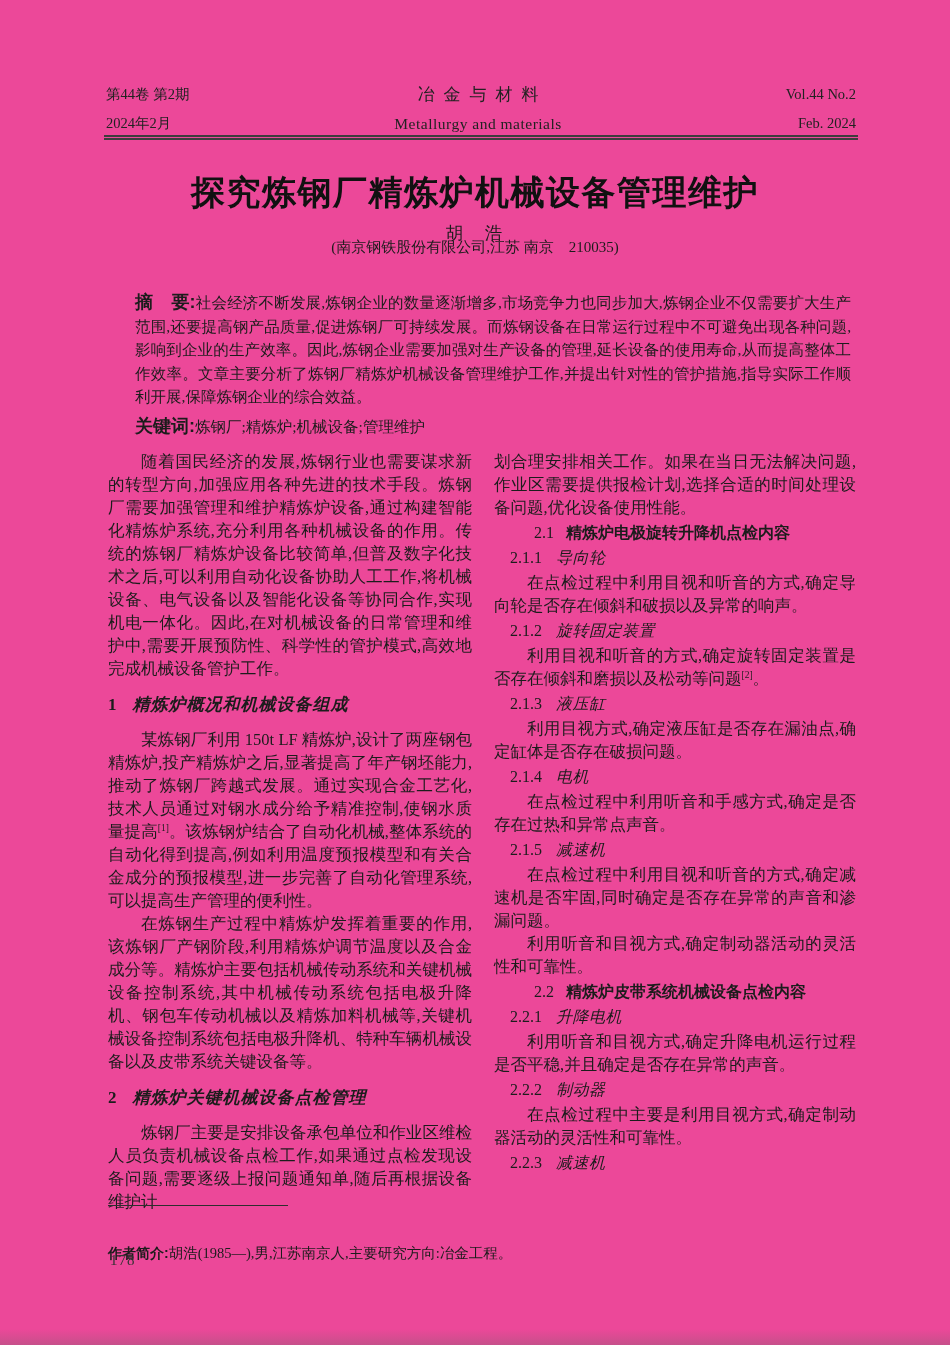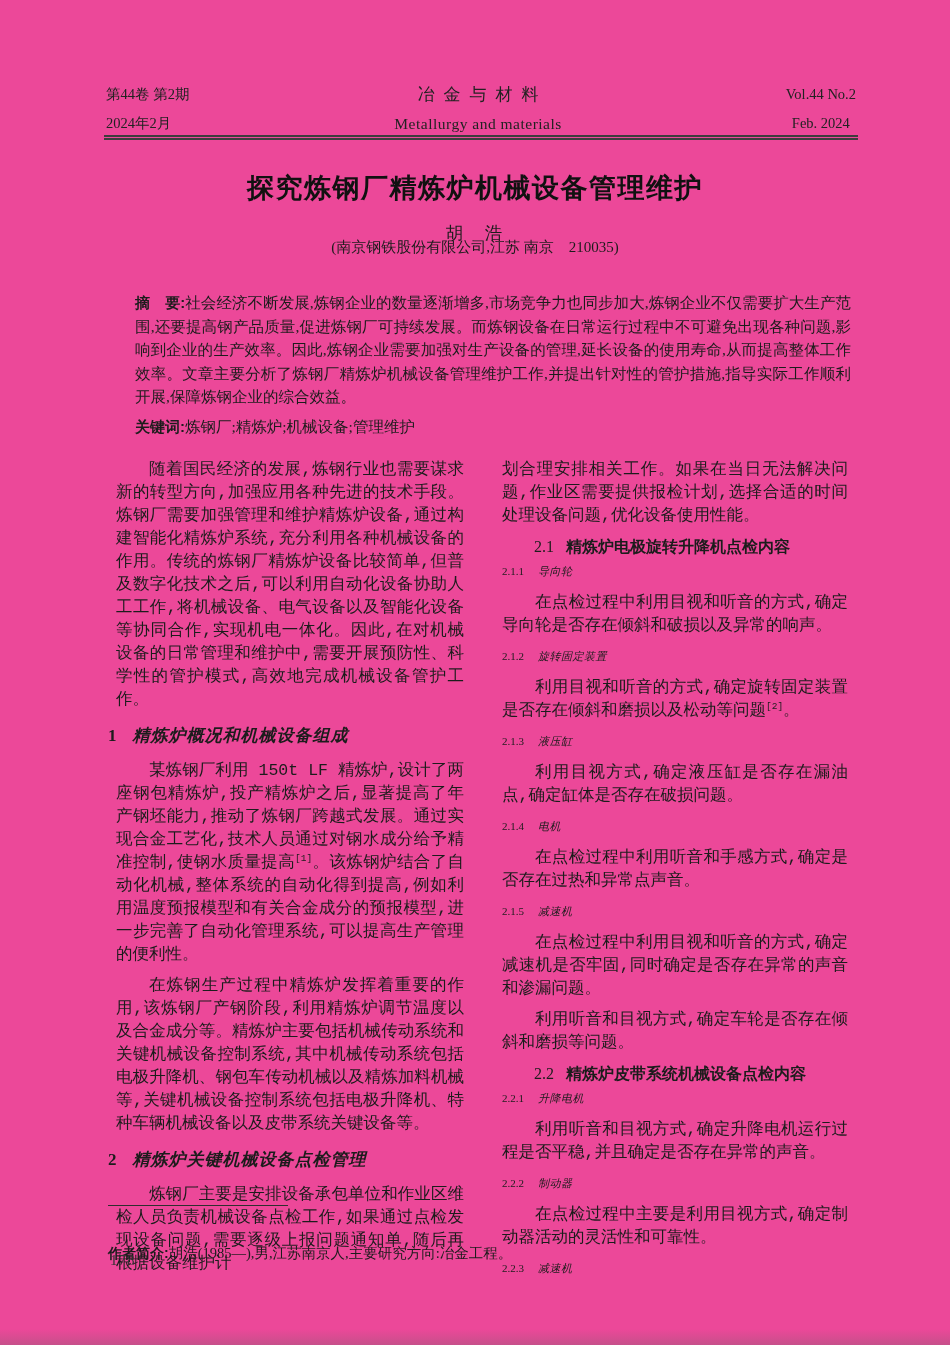--- a/index.html
+++ b/index.html
@@ -20,36 +20,36 @@
     top: 80px; left: 106px; right: 94px;
     display: flex;
     justify-content: space-between;
     align-items: flex-start;
     font-size: 14.5px;
     line-height: 29px;
     color: #222;
   }
   .jheader .hdr-left { text-align: left; }
   .jheader .hdr-center { text-align: center; }
-  .jheader .hdr-right { text-align: center; margin-left: 19px; }
+  .jheader .hdr-right { text-align: right; margin-left: 19px; }
   .journal-cn { font-size: 17px; letter-spacing: 9px; text-indent: 9px; }
   .journal-en { font-size: 15.5px; letter-spacing: 0.5px; }
   .double-rule {
     position: absolute;
     top: 135px; left: 104px; width: 754px;
     height: 5px;
     border-top: 2px solid #3d3d3d;
     border-bottom: 2px solid #3d3d3d;
   }
   
   .article-title {
     position: absolute;
     top: 170px; left: 0; width: 100%;
     text-align: center;
-    font-size: 27px;
+    font-size: 34px;
     font-weight: bold;
     letter-spacing: 1.5px;
     color: #111;
   }
   .author-line {
     position: absolute;
     top: 221px; left: 0; width: 100%;
     text-align: center;
     font-size: 17.5px;
     letter-spacing: 2px;
@@ -64,35 +64,35 @@
   .abstract-block {
     position: absolute;
     top: 291px; left: 135px; width: 716px;
     font-size: 15.5px;
     line-height: 23.5px;
     text-align: justify;
   }
   .bold-label {
     font-family: "Liberation Sans", "DejaVu Sans", sans-serif;
     font-weight: bold;
-    font-size: 15px;
+    font-size: 18px;
   }
   .keywords-line { margin-top: 6px; }
   
   .col {
     position: absolute;
     top: 450px;
     width: 364px;
     font-size: 16.5px;
     line-height: 23px;
     text-align: justify;
   }
   .col-left  { left: 108px; }
   .col-right { left: 494px; width: 362px; }
-  .col p { margin: 8px; font-family: Liberation Mono, monospace; }
+  .col p { margin: 0; }
   .indent { text-indent: 2em; }
   .noindent { text-indent: 0; }
   sup { font-size: 9.5px; vertical-align: super; line-height: 0; }
   
   .sec {
     font-size: 17px;
     font-style: italic;
     font-weight: 600;
     line-height: 24px;
     margin: 13px 0 11px 0;
@@ -103,24 +103,24 @@
   .subsec {
     font-family: "Liberation Sans", "DejaVu Sans", sans-serif;
     font-weight: bold;
     font-size: 16px;
     line-height: 23px;
     margin: 2px 0;
   }
   .subsec .secnum { font-family: "Liberation Serif", serif; font-weight: normal; margin-right: 12px; margin-left: 40px; }
   
   .subsubsec {
-    font-size: 11px;
+    font-size: 16px;
     font-style: italic;
     line-height: 23px;
-    margin: 2px 8px;
+    margin: 2px 16px;
     letter-spacing: 0.5px;
   }
   .subsubsec .secnum { font-style: normal; margin-right: 14px; letter-spacing: 0; }
   
   .footnote-rule {
     position: absolute;
     top: 1205px; left: 108px; width: 180px;
     border-top: 1.5px solid #2e2e2e;
   }
   .bio-line {
@@ -190,21 +190,21 @@
       <div class="subsubsec"><span class="secnum">2.1.1</span><span>导向轮</span></div>
       <p class="indent"><span>在点检过程中利用目视和听音的方式,确定导向轮是否存在倾斜和破损以及异常的响声。</span></p>
       <div class="subsubsec"><span class="secnum">2.1.2</span><span>旋转固定装置</span></div>
       <p class="indent"><span>利用目视和听音的方式,确定旋转固定装置是否存在倾斜和磨损以及松动等问题</span><sup>[2]</sup><span>。</span></p>
       <div class="subsubsec"><span class="secnum">2.1.3</span><span>液压缸</span></div>
       <p class="indent"><span>利用目视方式,确定液压缸是否存在漏油点,确定缸体是否存在破损问题。</span></p>
       <div class="subsubsec"><span class="secnum">2.1.4</span><span>电机</span></div>
       <p class="indent"><span>在点检过程中利用听音和手感方式,确定是否存在过热和异常点声音。</span></p>
       <div class="subsubsec"><span class="secnum">2.1.5</span><span>减速机</span></div>
       <p class="indent"><span>在点检过程中利用目视和听音的方式,确定减速机是否牢固,同时确定是否存在异常的声音和渗漏问题。</span></p>
-      <p class="indent"><span>利用听音和目视方式,确定车轮是否存在倾斜和磨损等问题。</span></p>
+      <p class="indent"><span>利用听音和目视方式,确定制动器活动的灵活性和可靠性。</span></p>
       <div class="subsec"><span class="secnum">2.2</span><span>精炼炉皮带系统机械设备点检内容</span></div>
       <div class="subsubsec"><span class="secnum">2.2.1</span><span>升降电机</span></div>
       <p class="indent"><span>利用听音和目视方式,确定升降电机运行过程是否平稳,并且确定是否存在异常的声音。</span></p>
       <div class="subsubsec"><span class="secnum">2.2.2</span><span>制动器</span></div>
       <p class="indent"><span>在点检过程中主要是利用目视方式,确定制动器活动的灵活性和可靠性。</span></p>
       <div class="subsubsec"><span class="secnum">2.2.3</span><span>减速机</span></div>
     </div>
 
   <div class="footnote-rule"></div>
   <div class="bio-line"><span class="bold-label">作者简介:</span><span>胡浩(1985—),男,江苏南京人,主要研究方向:冶金工程。</span></div>

